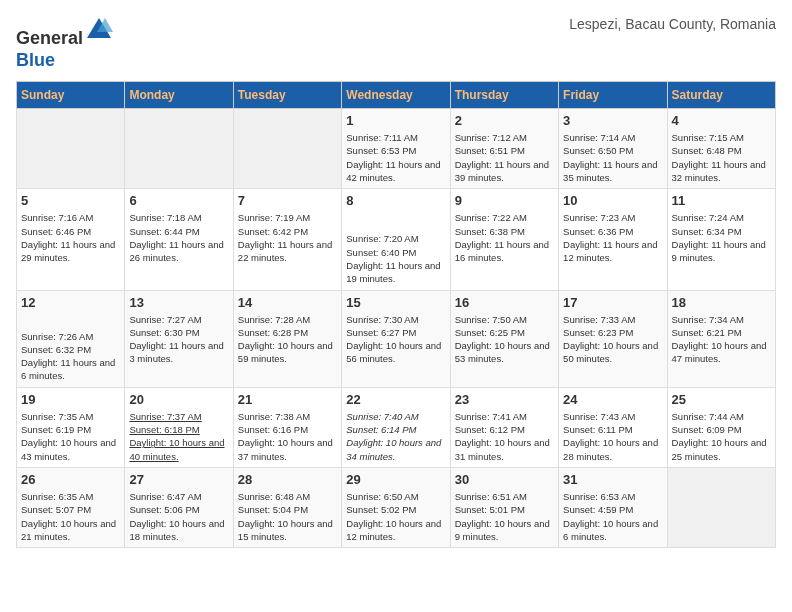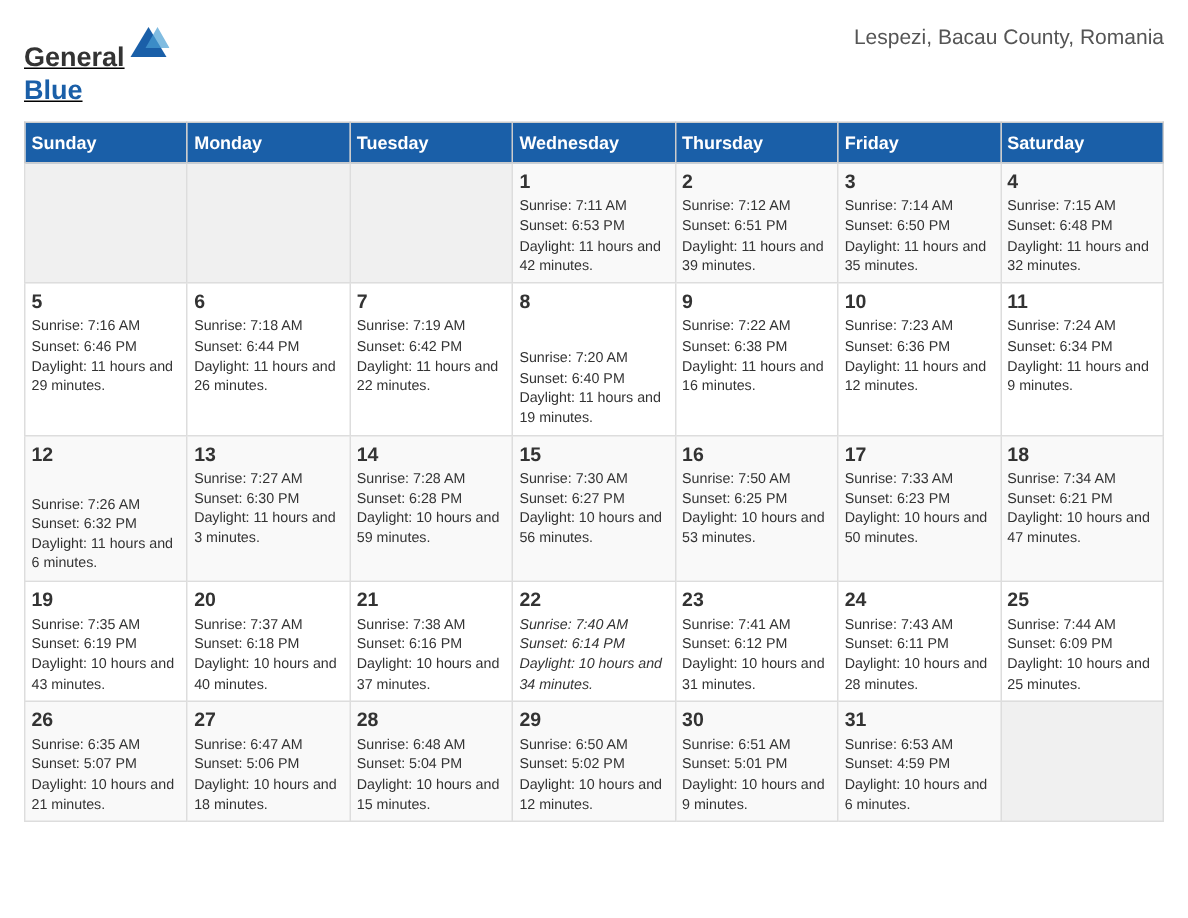--- a/index.html
+++ b/index.html
@@ -12,21 +12,20 @@
     }
     .header {
       display: flex;
       justify-content: space-between;
       align-items: flex-start;
       margin-bottom: 10px;
     }
     .logo {
       display: flex;
       align-items: center;
-      text-decoration: underline;
     }
     .logo-text {
       font-size: 18px;
       font-weight: bold;
       line-height: 1.2;
     }
     .logo-general { color: #333; }
     .logo-blue { color: #1a5fa8; }
     .logo-icon {
       width: 28px;
@@ -43,21 +42,21 @@
       font-size: 14px;
       color: #555;
     }
     table {
       width: 100%;
       border-collapse: collapse;
       border: 1px solid #ccc;
     }
     thead tr th {
       background-color: #1a5fa8;
-      color: #ffffff;
+      color: #fdba74;
       font-size: 12px;
       font-weight: bold;
       padding: 6px 4px;
       text-align: left;
       border: 1px solid #ccc;
     }
     tbody tr td {
       width: 108px;
       vertical-align: top;
       padding: 4px;
@@ -239,21 +238,21 @@
       </tr>
       <tr>
         <td>
           <span class="day-num">19</span>
           <div class="cell-info" style="white-space: pre-line;">Sunrise: 7:35 AM
 Sunset: 6:19 PM
 Daylight: 10 hours and 43 minutes.</div>
         </td>
         <td>
           <span class="day-num">20</span>
-          <div class="cell-info" style="white-space: pre-line;">Sunrise: 7:37 AM
+          <div class="cell-info" style="white-space: pre-line; text-decoration: underline;">Sunrise: 7:37 AM
 Sunset: 6:18 PM
 Daylight: 10 hours and 40 minutes.</div>
         </td>
         <td>
           <span class="day-num">21</span>
           <div class="cell-info" style="white-space: pre-line;">Sunrise: 7:38 AM
 Sunset: 6:16 PM
 Daylight: 10 hours and 37 minutes.</div>
         </td>
         <td>

